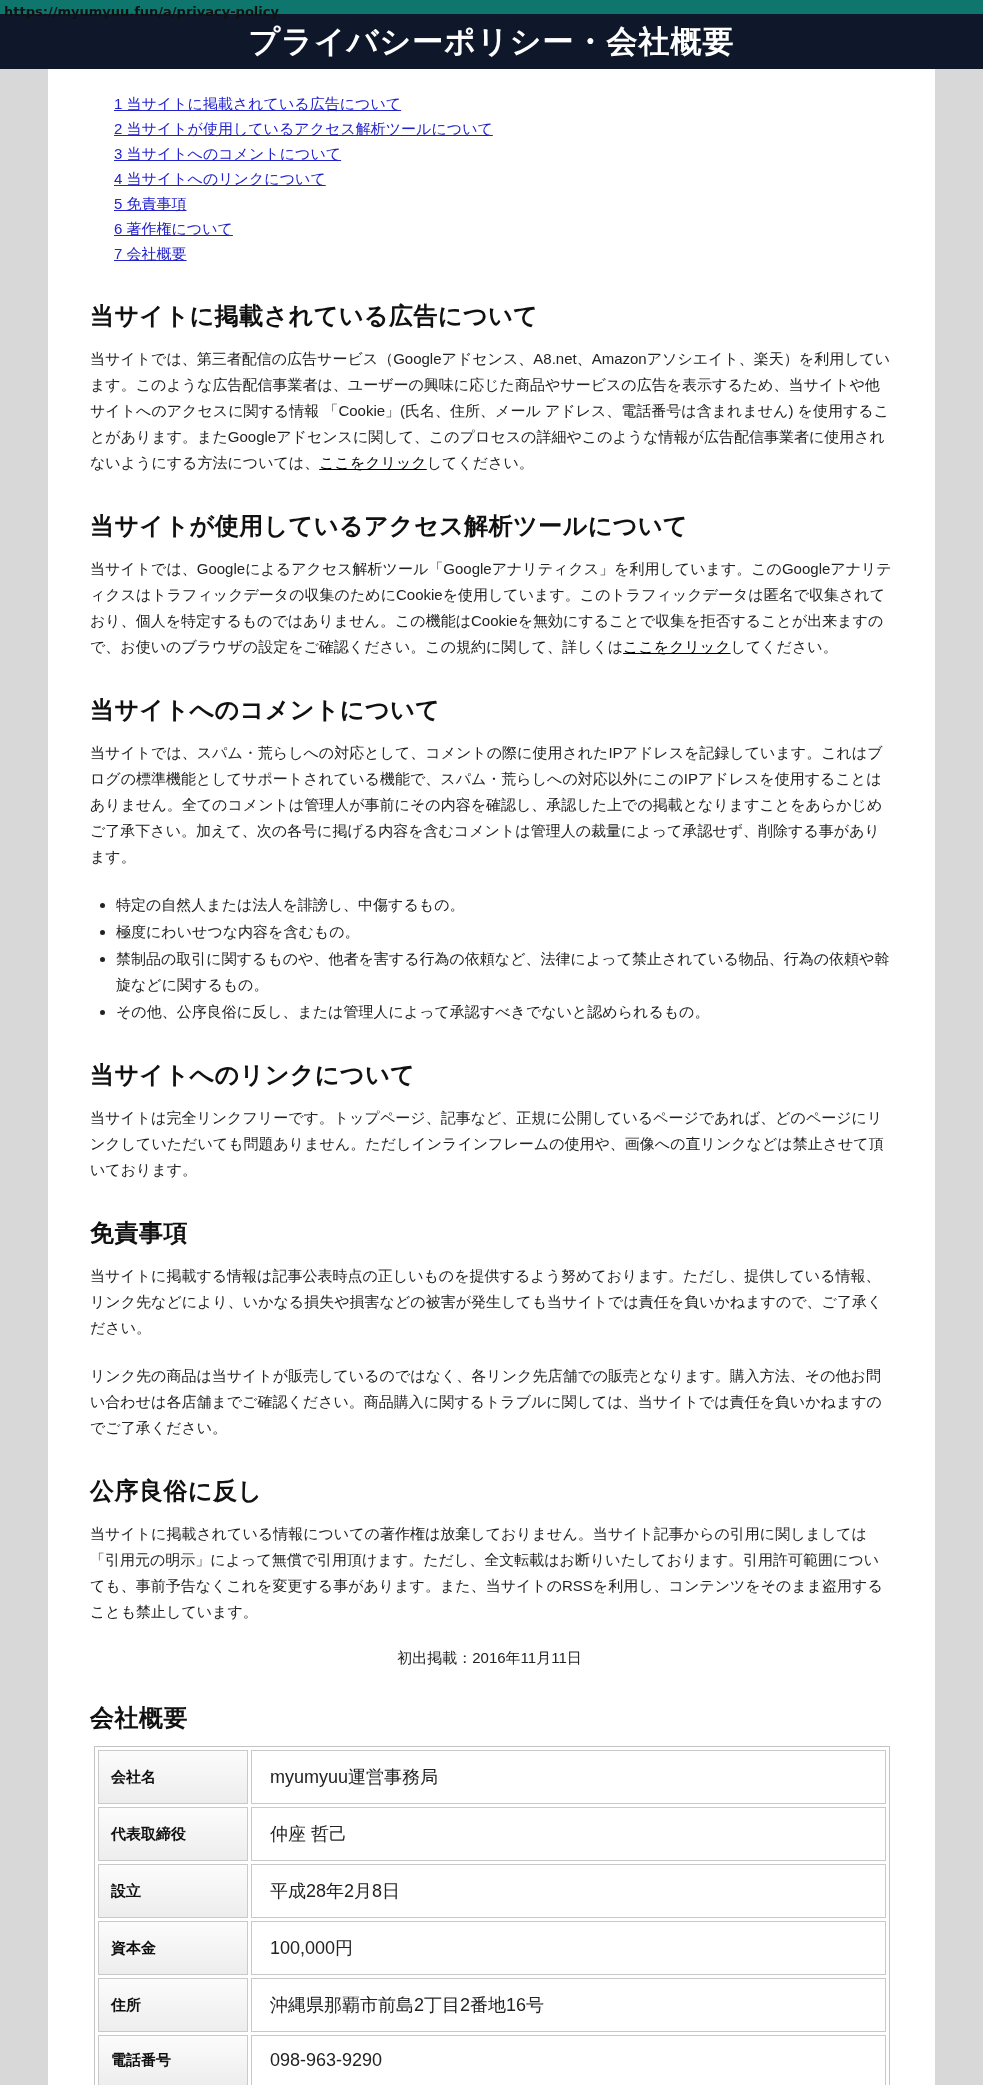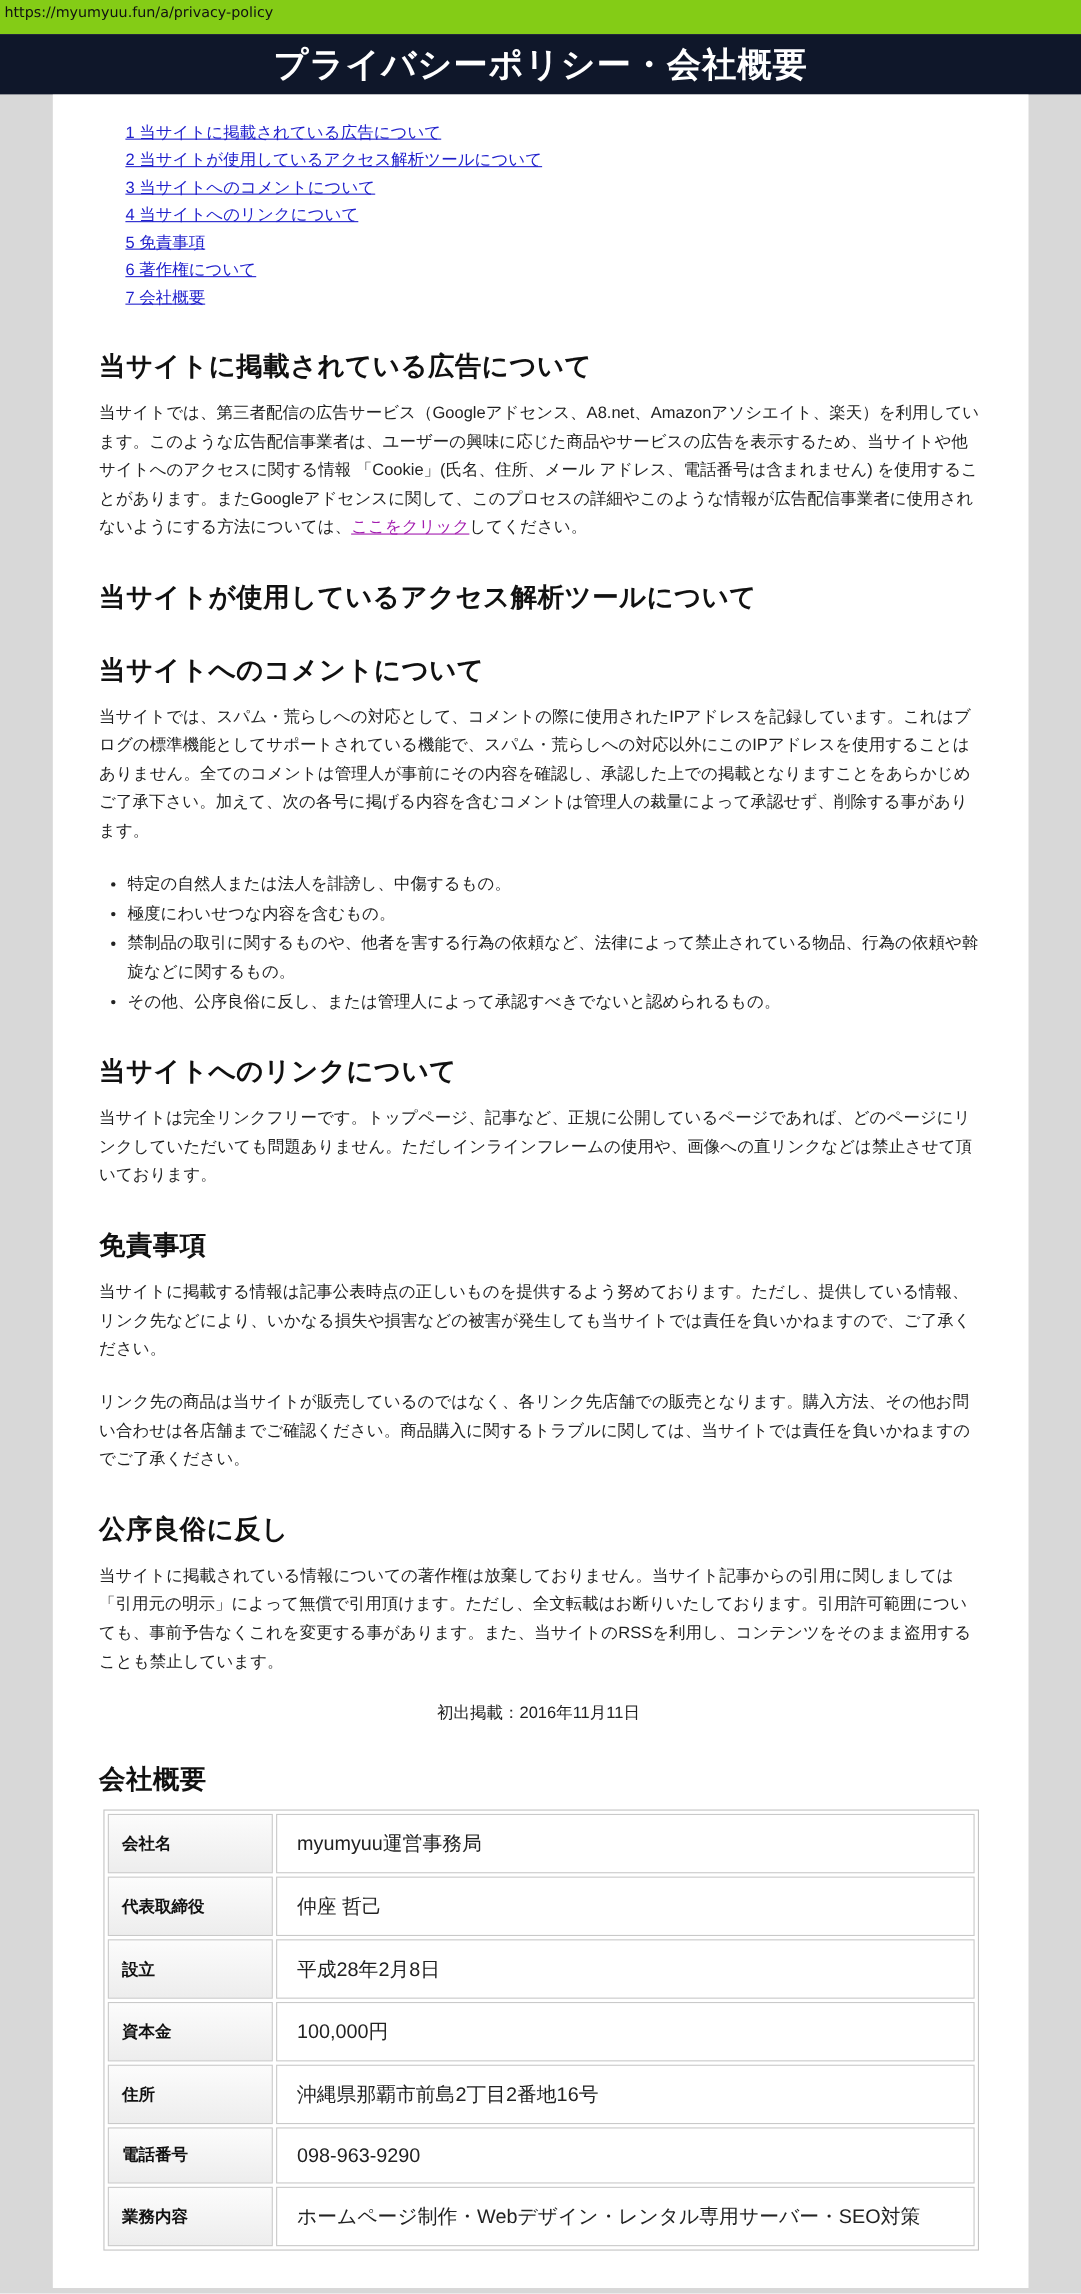--- a/index.html
+++ b/index.html
@@ -5,27 +5,28 @@
   html, body { margin: 0; padding: 0; }
   body {
     width: 983px;
     background: #d8d8d8;
     font-family: "Liberation Sans", "DejaVu Sans", sans-serif;
     color: #1c1c1c;
     -webkit-font-smoothing: antialiased;
   }
   
   .url-bar {
-    background: #84cc16;
-    height: 31px;
+    background: #0f766e;
+    height: 14px;
     box-sizing: border-box;
     padding: 4px 0 0 4px;
     font-size: 13px;
     color: #111;
     font-family: "DejaVu Sans", "Liberation Sans", sans-serif;
+    font-weight: bold;
   }
   
   .site-header {
     background: #0f172a;
     height: 55px;
     display: flex;
     align-items: center;
     justify-content: center;
   }
   .site-header h1 {
@@ -63,21 +64,21 @@
     font-weight: 700;
     color: #111;
     letter-spacing: 0.5px;
   }
   p {
     margin: 14px 0 22px 0;
     font-size: 15px;
     line-height: 26px;
     color: #222;
   }
-  .inline-link { color: #a21caf; text-decoration: underline; }
+  .inline-link { color: #000000; text-decoration: underline; }
   ul.rules {
     margin: 16px 0 24px 4px;
     padding-left: 22px;
     font-size: 15px;
     line-height: 26px;
     color: #222;
   }
   ul.rules li { margin: 1px 0; }
   .pub-date {
     text-align: center;
@@ -136,20 +137,21 @@
       <li><a href="#">7 会社概要</a></li>
     </ul>
 
     <section>
       <h2>当サイトに掲載されている広告について</h2>
       <p><span>当サイトでは、第三者配信の広告サービス（Googleアドセンス、A8.net、Amazonアソシエイト、楽天）を利用しています。このような広告配信事業者は、ユーザーの興味に応じた商品やサービスの広告を表示するため、当サイトや他サイトへのアクセスに関する情報 「Cookie」(氏名、住所、メール アドレス、電話番号は含まれません) を使用することがあります。またGoogleアドセンスに関して、このプロセスの詳細やこのような情報が広告配信事業者に使用されないようにする方法については、</span><a href="#" class="inline-link">ここをクリック</a><span>してください。</span></p>
     </section>
 
     <section>
       <h2>当サイトが使用しているアクセス解析ツールについて</h2>
+      <p><span>当サイトでは、Googleによるアクセス解析ツール「Googleアナリティクス」を利用しています。このGoogleアナリティクスはトラフィックデータの収集のためにCookieを使用しています。このトラフィックデータは匿名で収集されており、個人を特定するものではありません。この機能はCookieを無効にすることで収集を拒否することが出来ますので、お使いのブラウザの設定をご確認ください。この規約に関して、詳しくは</span><a href="#" class="inline-link">ここをクリック</a><span>してください。</span></p>
     </section>
 
     <section>
       <h2>当サイトへのコメントについて</h2>
       <p>当サイトでは、スパム・荒らしへの対応として、コメントの際に使用されたIPアドレスを記録しています。これはブログの標準機能としてサポートされている機能で、スパム・荒らしへの対応以外にこのIPアドレスを使用することはありません。全てのコメントは管理人が事前にその内容を確認し、承認した上での掲載となりますことをあらかじめご了承下さい。加えて、次の各号に掲げる内容を含むコメントは管理人の裁量によって承認せず、削除する事があります。</p>
       <ul class="rules">
         <li>特定の自然人または法人を誹謗し、中傷するもの。</li>
         <li>極度にわいせつな内容を含むもの。</li>
         <li>禁制品の取引に関するものや、他者を害する行為の依頼など、法律によって禁止されている物品、行為の依頼や斡旋などに関するもの。</li>
         <li>その他、公序良俗に反し、または管理人によって承認すべきでないと認められるもの。</li>

